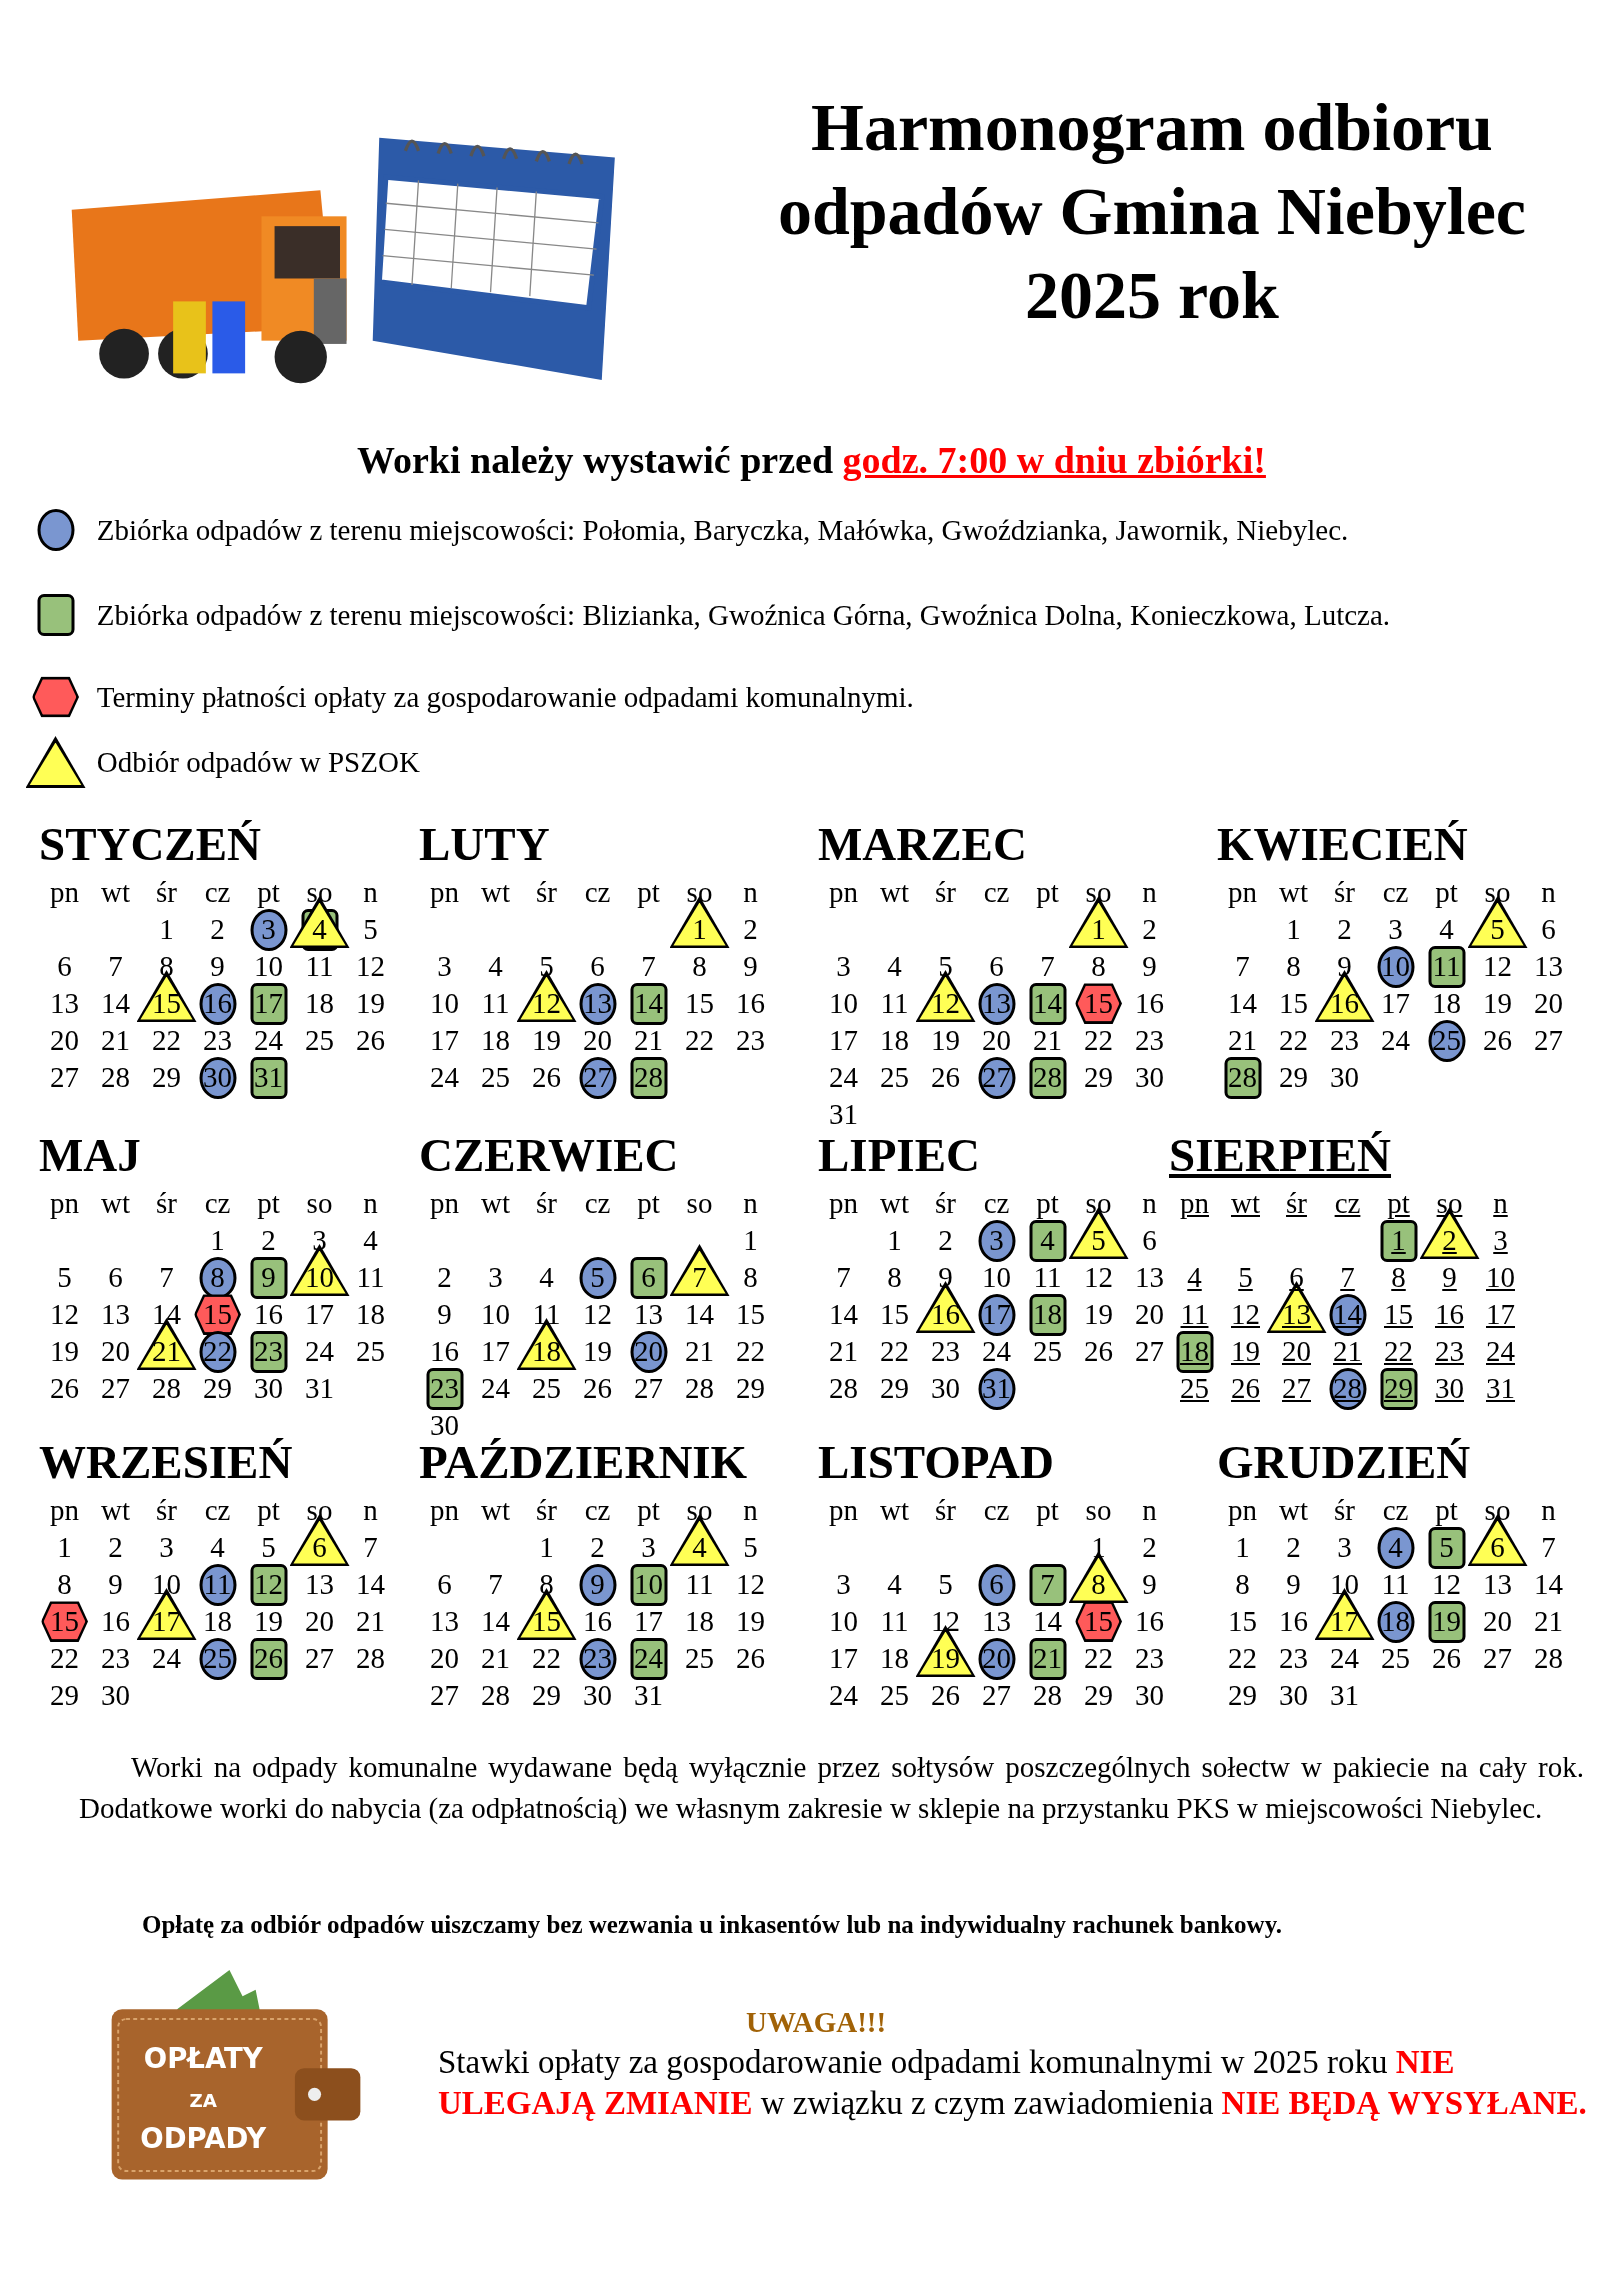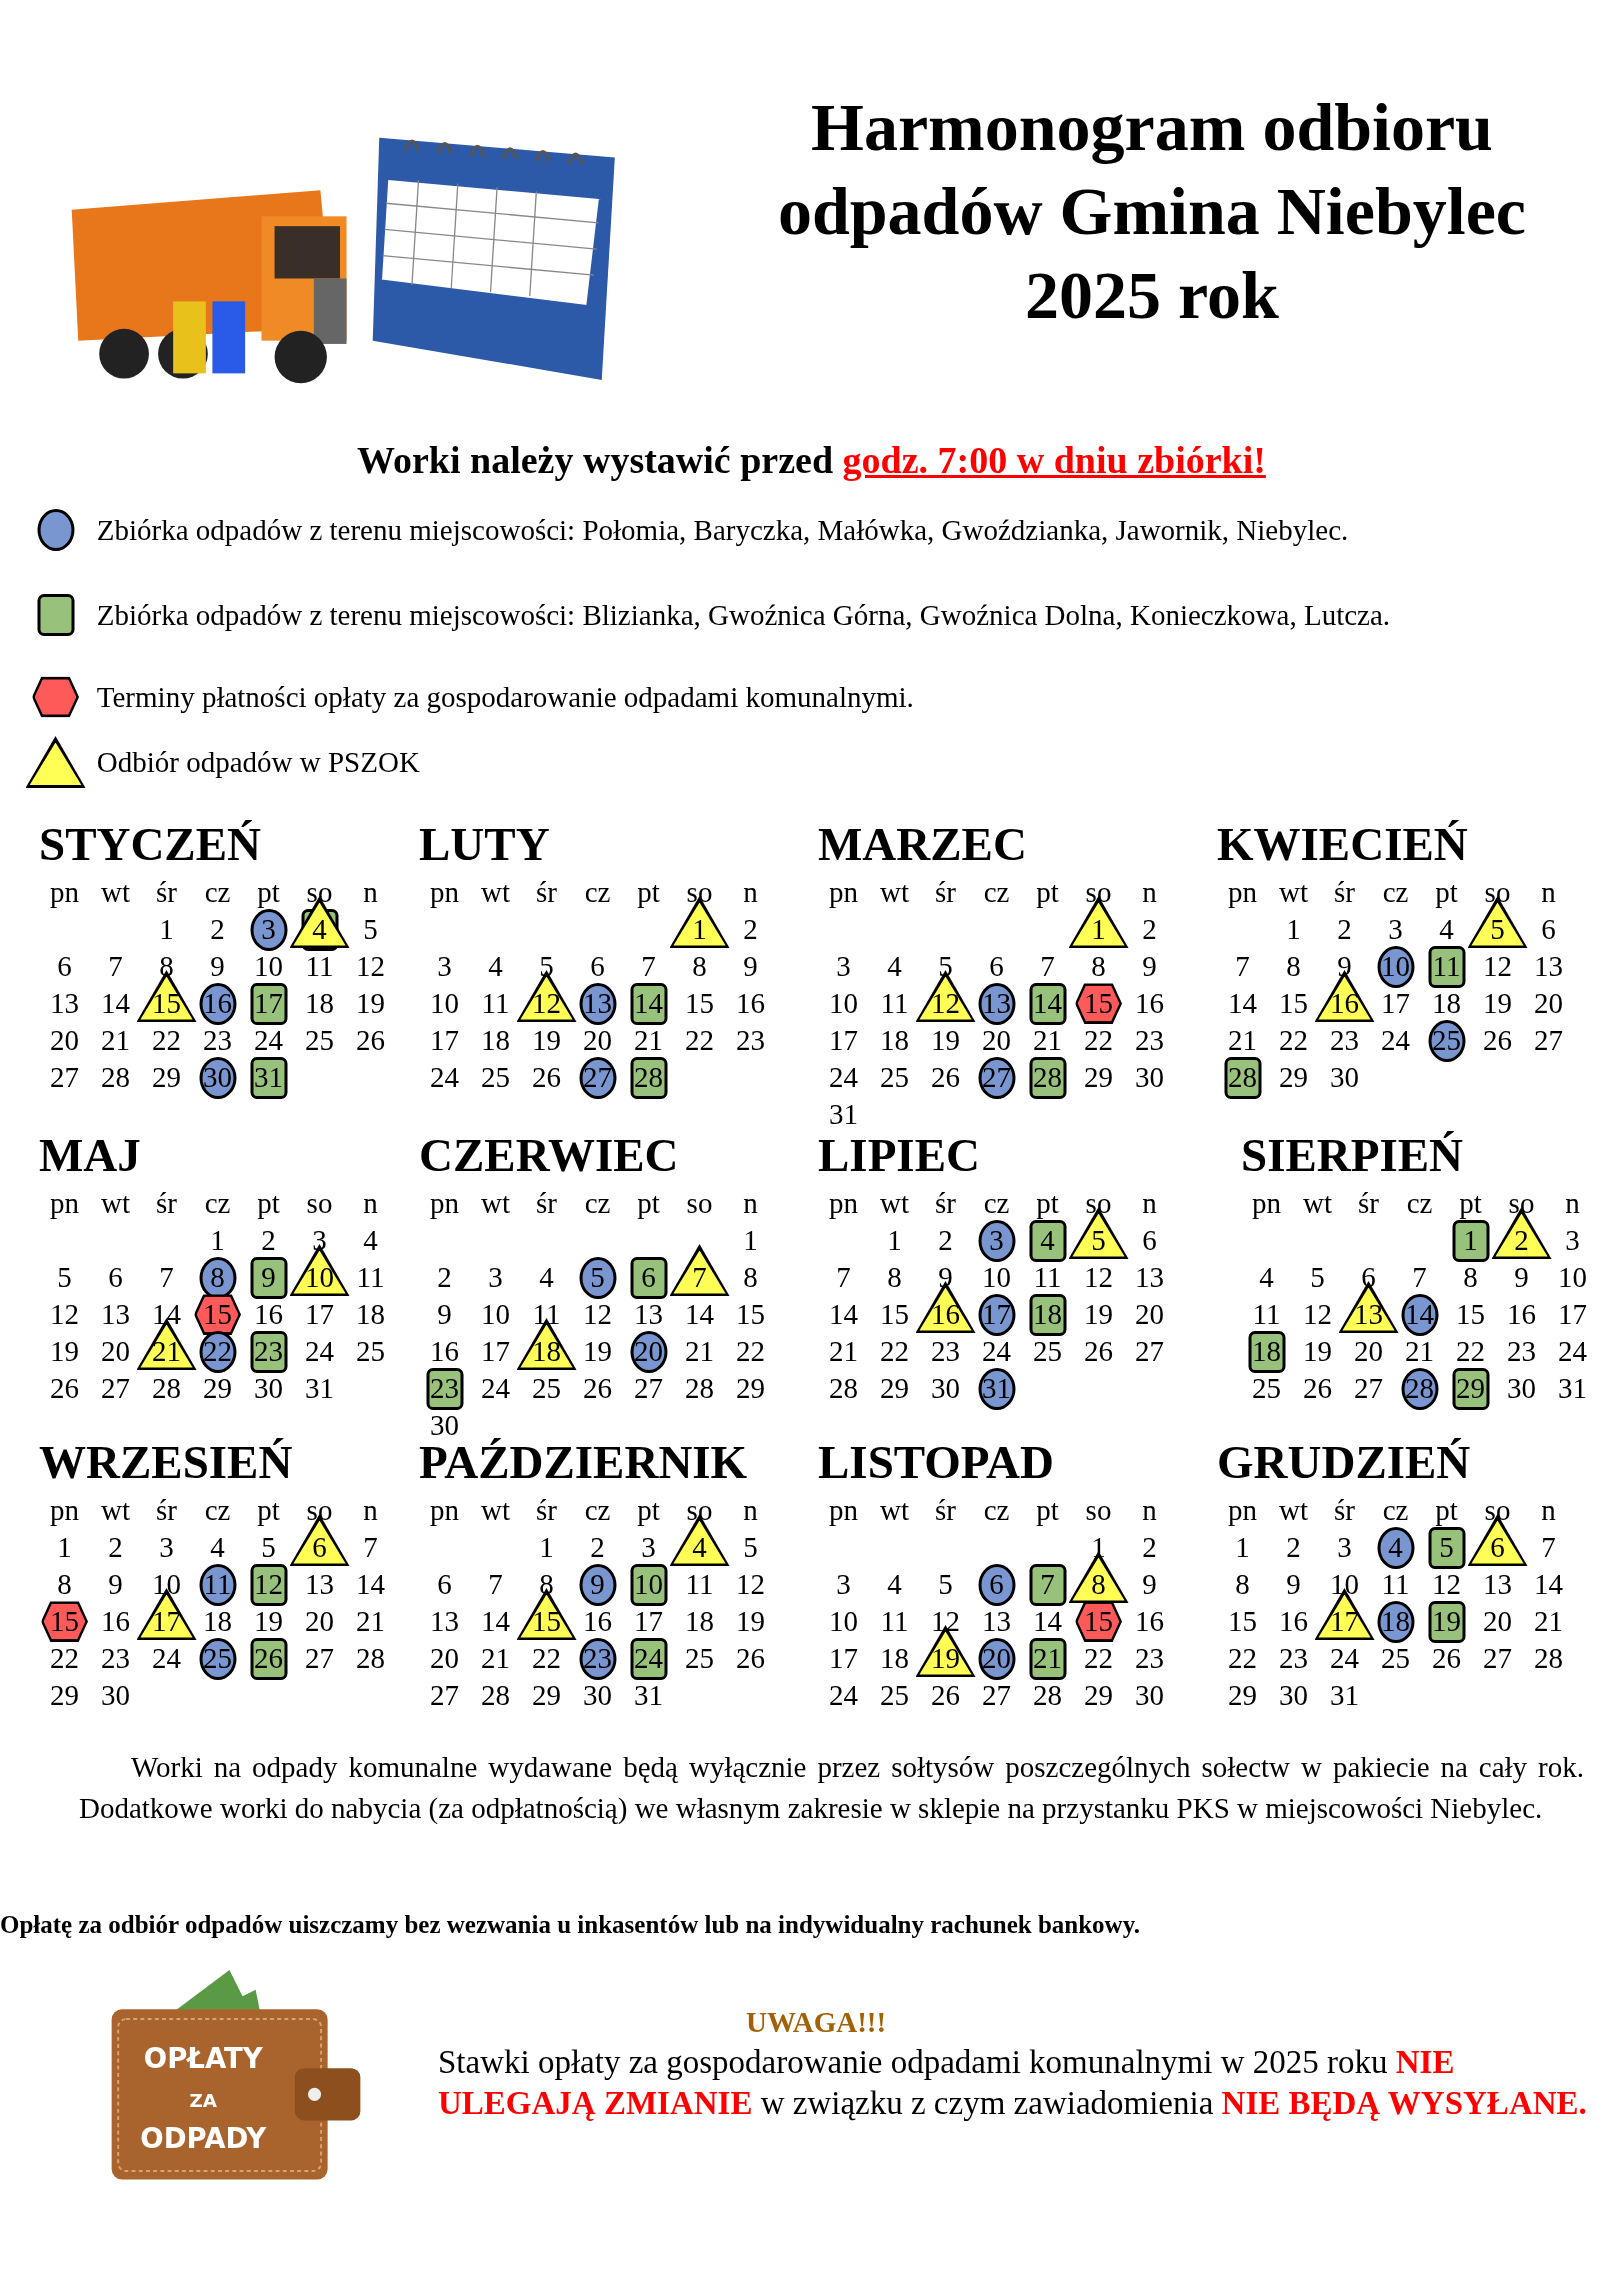--- a/index.html
+++ b/index.html
@@ -18,21 +18,21 @@
   .cell span{position:relative;z-index:2;}
   .mk{position:absolute;z-index:1;left:50%;top:50%;transform:translate(-50%,-50%);}
   .circle{width:37px;height:42px;border-radius:50%;background:#7a96d0;border:3.3px solid #000;box-sizing:border-box;}
   .square{width:37px;height:42px;border-radius:6.5px;background:#98c17b;border:3.3px solid #000;box-sizing:border-box;}
   .hex{width:47px;height:41px;background:#000;clip-path:polygon(20% 0,80% 0,100% 50%,80% 100%,20% 100%,0 50%);}
   .hex::after{content:"";position:absolute;left:2.6px;top:2.6px;right:2.6px;bottom:2.6px;background:#ff5a5a;clip-path:polygon(20% 0,80% 0,100% 50%,80% 100%,20% 100%,0 50%);}
   .tri{width:60px;height:52px;background:#000;clip-path:polygon(50% 0,100% 100%,0 100%);top:30%;}
   .tri::after{content:"";position:absolute;left:3.9px;top:6.5px;right:3.9px;bottom:2.6px;background:#ffff55;clip-path:polygon(50% 0,100% 100%,0 100%);}
   .para{position:absolute;left:79px;top:1747px;width:1505px;font-size:29px;line-height:41px;text-align:justify;}
   .para .indent{display:inline-block;width:52px;}
-  .pay{position:absolute;left:0;top:1911px;width:1336px;font-weight:bold;font-size:25px;}
+  .pay{position:absolute;left:0;top:1911px;width:1336px;text-align:center;font-weight:bold;font-size:25px;padding-left:44px;}
   .wallet{position:absolute;left:105px;top:1970px;width:262px;height:216px;}
   .uwaga{position:absolute;left:746px;top:2006px;color:#a16207;font-weight:bold;font-size:29px;}
   .stawki{position:absolute;left:438px;top:2042px;width:1152px;font-size:33px;line-height:41px;}
   .red-b{color:#ff0000;font-weight:bold;}
 </style>
 </head>
 <body>
 
 <svg class="hero" viewBox="0 0 920 460">
   <g>
@@ -419,21 +419,21 @@
         <div class="cell"><span>24</span></div>
         <div class="cell"><span>25</span></div>
         <div class="cell"><span>26</span></div>
         <div class="cell"><span>27</span></div>
         <div class="cell"><span>28</span></div>
         <div class="cell"><span>29</span></div>
         <div class="cell"><span>30</span></div>
         <div class="cell"><div class="mk circle"></div><span>31</span></div>
       </div>
     </div>
-    <div class="month" style="left: 1202px; top: 311px;">
+    <div class="month" style="left: 1130px; top: 311px; text-decoration: underline;">
       <div class="mname">SIERPIEŃ</div>
       <div class="grid">
         <div class="cell">pn</div>
         <div class="cell">wt</div>
         <div class="cell">śr</div>
         <div class="cell">cz</div>
         <div class="cell">pt</div>
         <div class="cell">so</div>
         <div class="cell">n</div>
         <div class="cell"></div>

